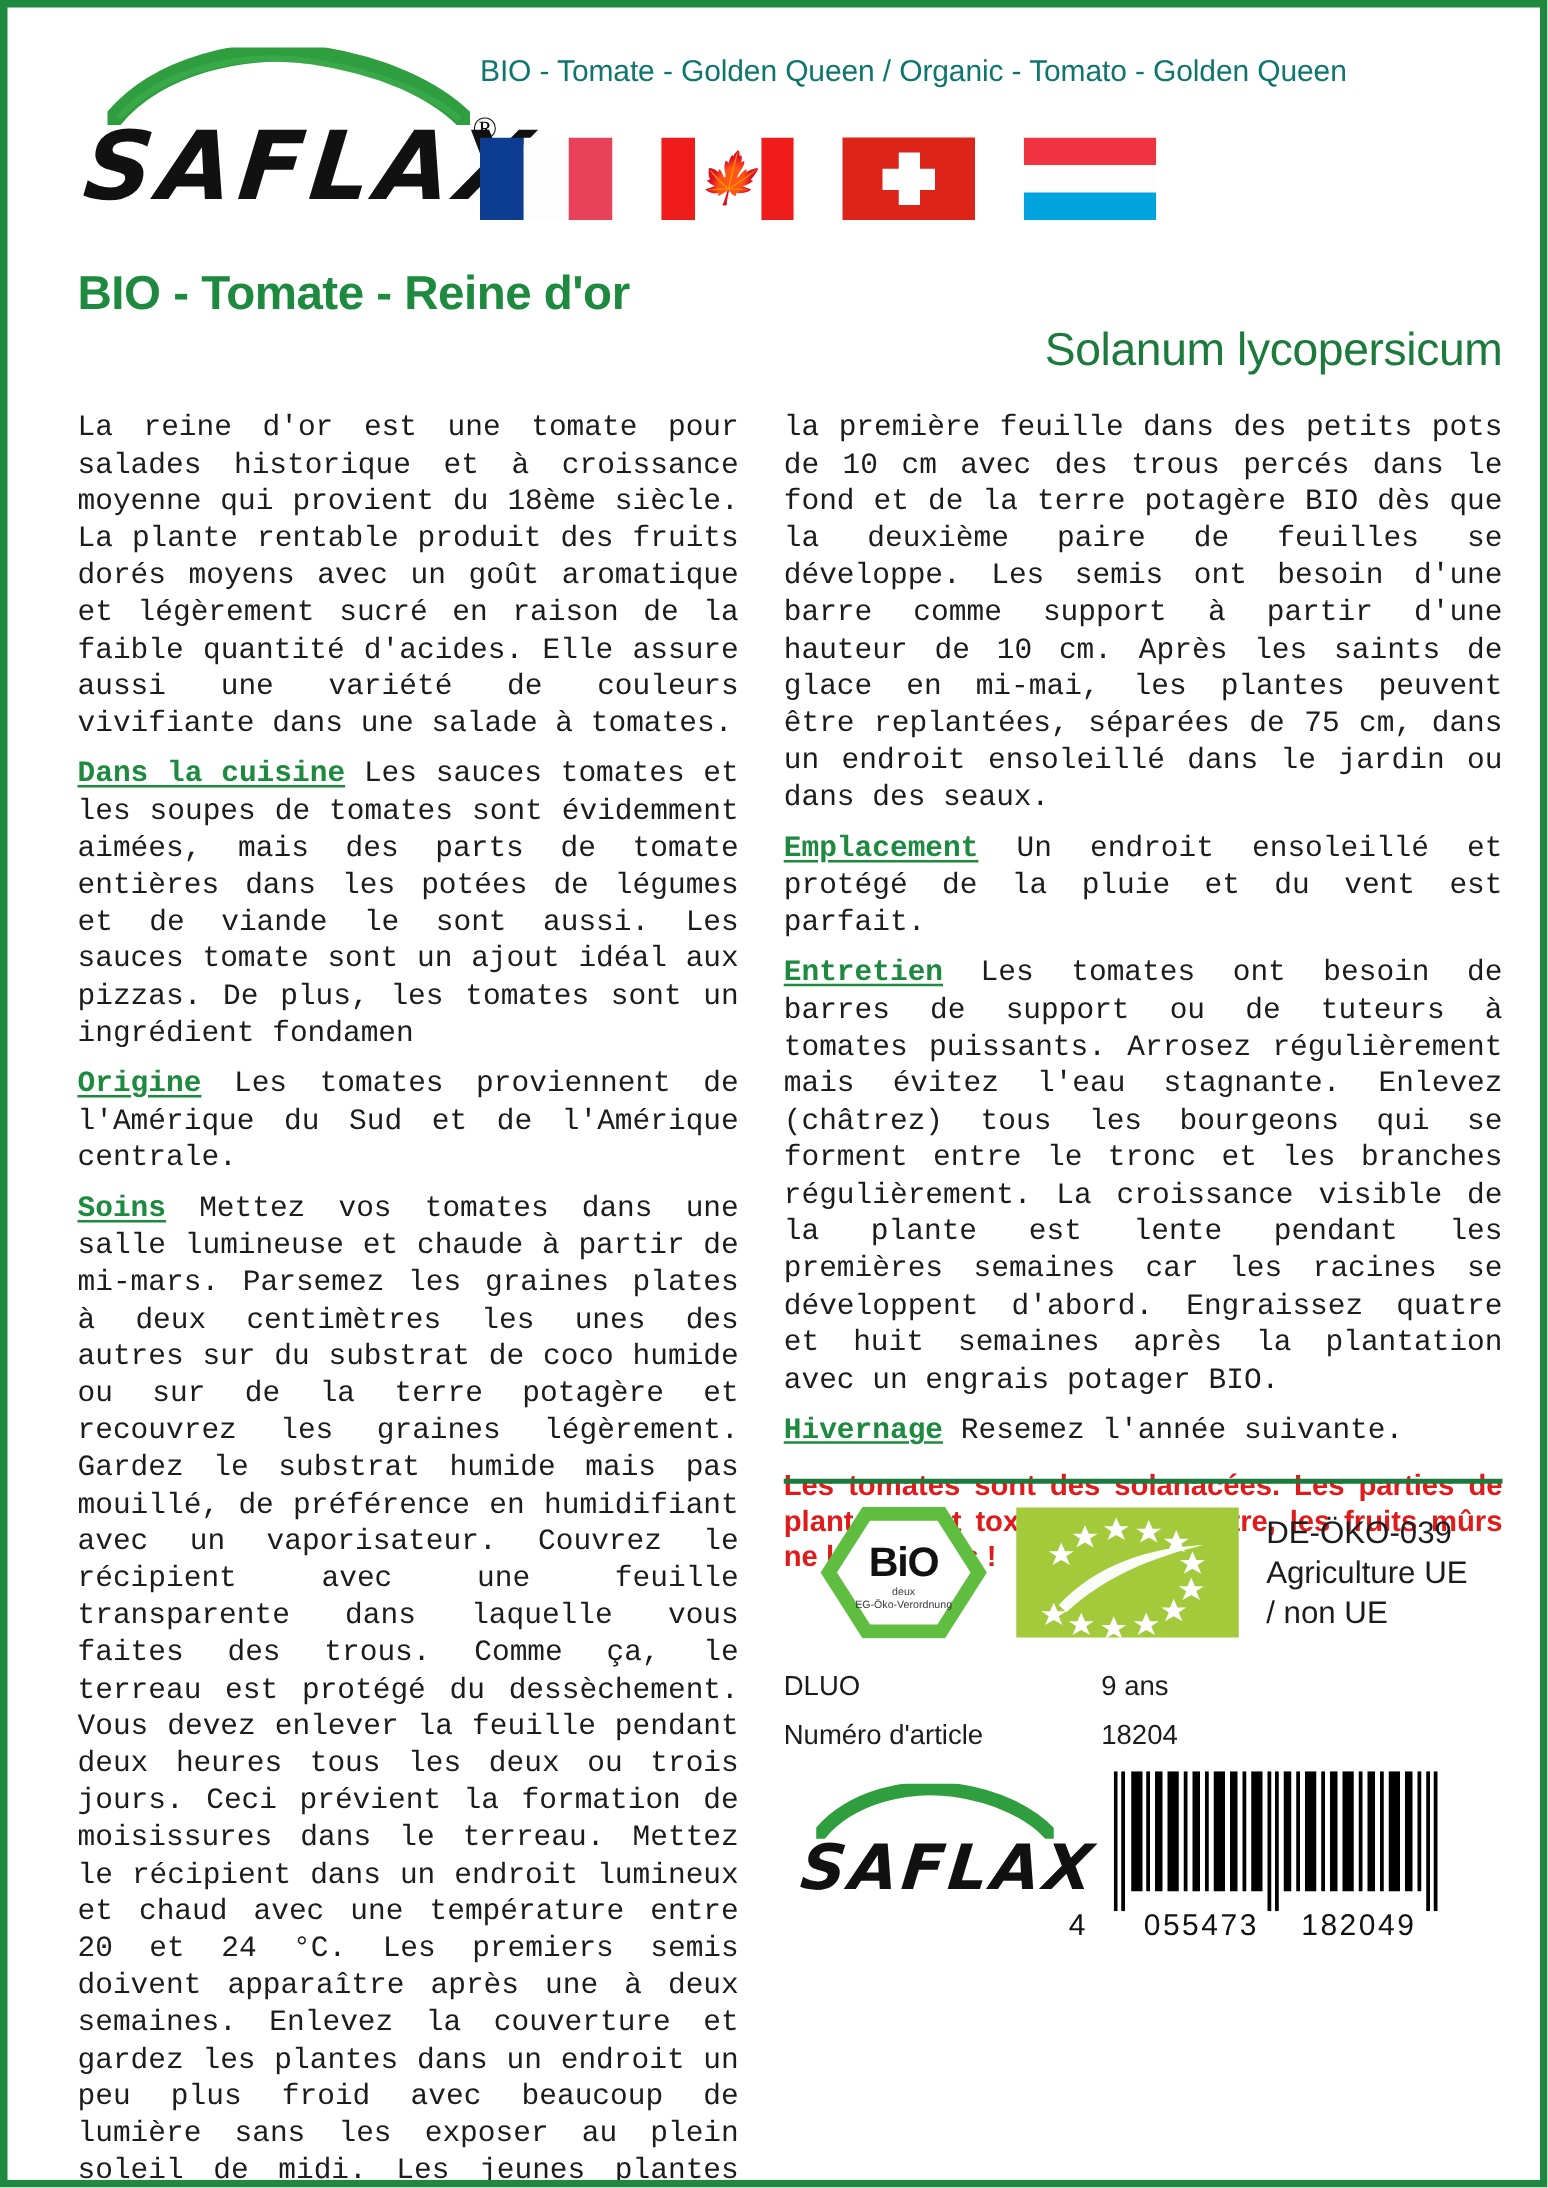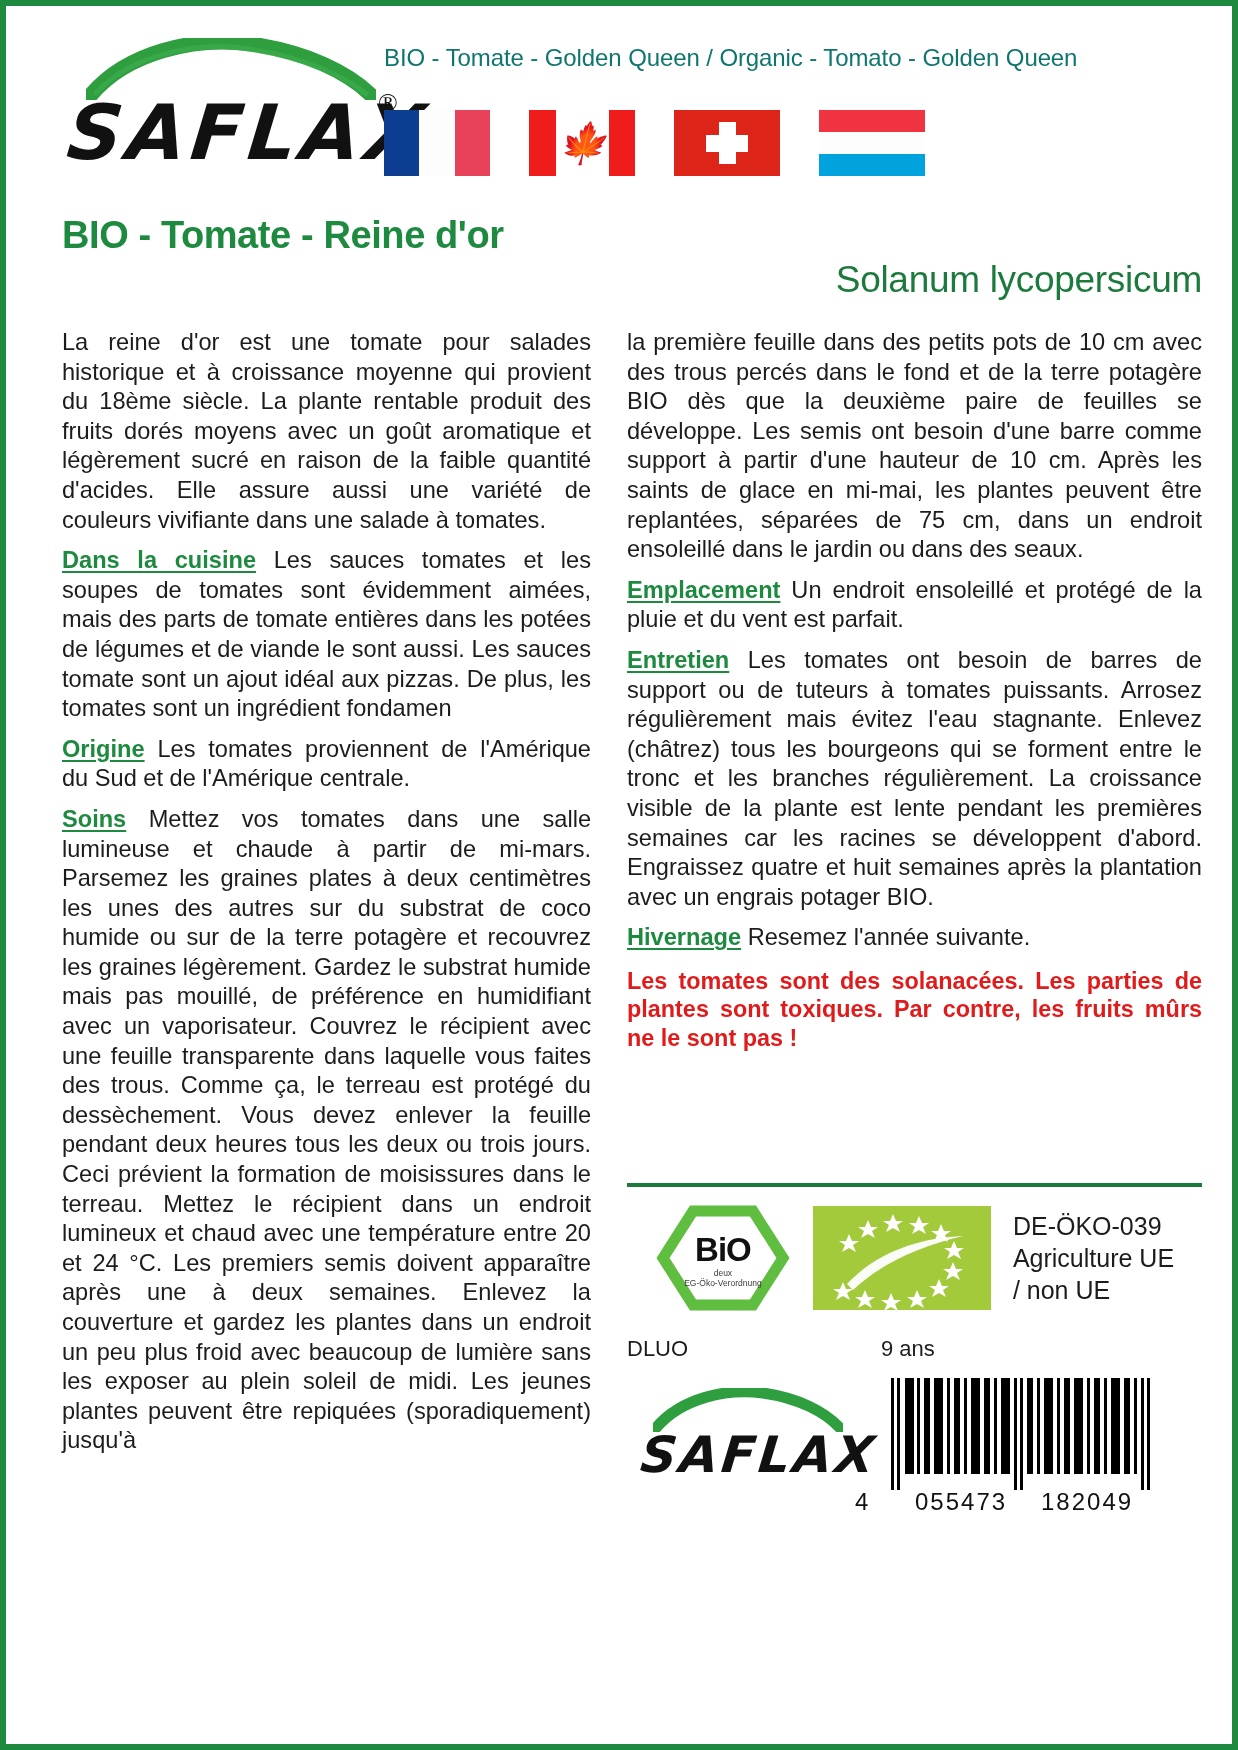--- a/index.html
+++ b/index.html
@@ -165,20 +165,21 @@
   }
   .col.right { padding: 0 30px 0 8px; }
 
   p.body {
     font-size: 23.6px;
     line-height: 29.6px;
     color: #1c1c1c;
     text-align: justify;
     margin-bottom: 11px;
     hyphens: manual;
+    font-family: Liberation Mono, monospace;
   }
   p.body.last { margin-bottom: 0; }
 
   .hd {
     color: #1d8a3f;
     font-weight: 700;
     text-decoration: underline;
     text-underline-offset: 3px;
   }
 
@@ -444,20 +445,24 @@
             <div>DE-ÖKO-039</div>
             <div>Agriculture UE</div>
             <div>/ non UE</div>
           </div>
         </div>
 
         <div class="cert-rows">
           <div class="cert-row">
             <span class="lbl">DLUO</span>
             <span class="val">9 ans</span>
+          </div>
+          <div class="cert-row">
+            <span class="lbl">Numéro d'article</span>
+            <span class="val">18204</span>
           </div>
         </div>
 
         <div class="footer-area">
 
           <div class="logo-bottom">
             <svg class="swoosh2" viewBox="0 0 190 44">
               <path d="M3 40 C 28 10, 74 0, 110 5 C 146 10, 172 24, 187 40" stroke="#2f9e3f" stroke-width="11" fill="none" stroke-linecap="round"></path>
             </svg>
             <div class="saflax-word2">SAFLAX</div>

